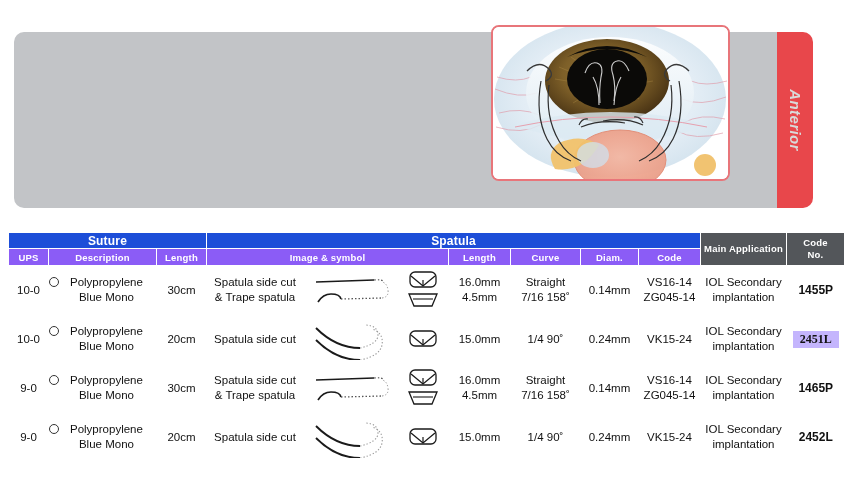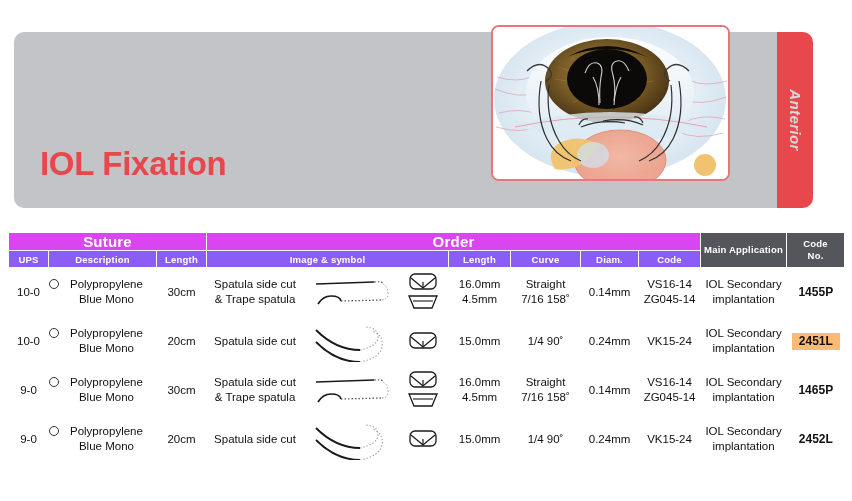--- a/index.html
+++ b/index.html
@@ -88,23 +88,23 @@
     width: 836px;
     table-layout: fixed;
   }
   table.catalog th, table.catalog td {
     border: 1px solid #ffffff;
     padding: 0;
     text-align: center;
     vertical-align: middle;
   }
   thead .grp {
-    background: #d946ef;
+    background: #1d4ed8;
     color: #ffffff;
-    font-size: 15px;
+    font-size: 12px;
     font-weight: bold;
     height: 15px;
     letter-spacing: 0.2px;
   }
   thead .sub {
     background: #8b5cf6;
     color: #ffffff;
     font-size: 9.5px;
     font-weight: bold;
     height: 16px;
@@ -152,22 +152,23 @@
     position: relative;
   }
   .image-row { display: flex; align-items: center; gap: 9px; }
   .image-text { flex: 0 0 auto; width: 96px; }
   .needle-art { flex: 1 1 auto; height: 42px; }
   .needle-art svg { display: block; }
   .symbol-cell svg { display: block; margin: 0 auto; }
   td.cell-order { font-size: 12px; font-weight: bold; }
   .hl {
     display: inline-block;
-    background: #fdba74;
+    background: #c4b5fd;
     padding: 1px 7px;
+    font-family: Liberation Serif, serif;
   }
   td.cell-app {
     text-align: left;
     padding-left: 7px;
     font-size: 11.5px;
   }
   td.cell-len, td.cell-nlen, td.cell-curve, td.cell-diam, td.cell-code {
     font-size: 11.5px;
   }
   .two-line { line-height: 1.3; }
@@ -176,21 +177,20 @@
 <body>
 
 <div class="banner-wrap">
 
   <div class="banner-gray"></div>
 
   <div class="anterior-tab">
     <span class="anterior-label">Anterior</span>
   </div>
 
-  <div class="banner-title">IOL Fixation</div>
 
   <div class="eye-card">
     <svg class="eye-svg" viewBox="0 0 235 152" preserveAspectRatio="none">
       <defs>
         <radialGradient id="scleraG" cx="50%" cy="48%" r="62%">
           <stop offset="0%" stop-color="#f2f7fb"></stop>
           <stop offset="60%" stop-color="#e3edf5"></stop>
           <stop offset="100%" stop-color="#cddfeb"></stop>
         </radialGradient>
         <radialGradient id="irisG" cx="46%" cy="42%" r="58%">
@@ -290,21 +290,21 @@
       <col style="width:70px">
       <col style="width:58px">
       <col style="width:62px">
       <col style="width:86px">
       <col style="width:58px">
     </colgroup>
 
     <thead>
       <tr>
         <th class="grp" colspan="3">Suture</th>
-        <th class="grp" colspan="6">Order</th>
+        <th class="grp" colspan="6">Spatula</th>
         <th class="spanboth" rowspan="2">Main Application</th>
         <th class="spanboth" rowspan="2">
           <div>Code</div>
           <div>No.</div>
         </th>
       </tr>
       <tr>
         <th class="sub">UPS</th>
         <th class="sub">Description</th>
         <th class="sub">Length</th>

